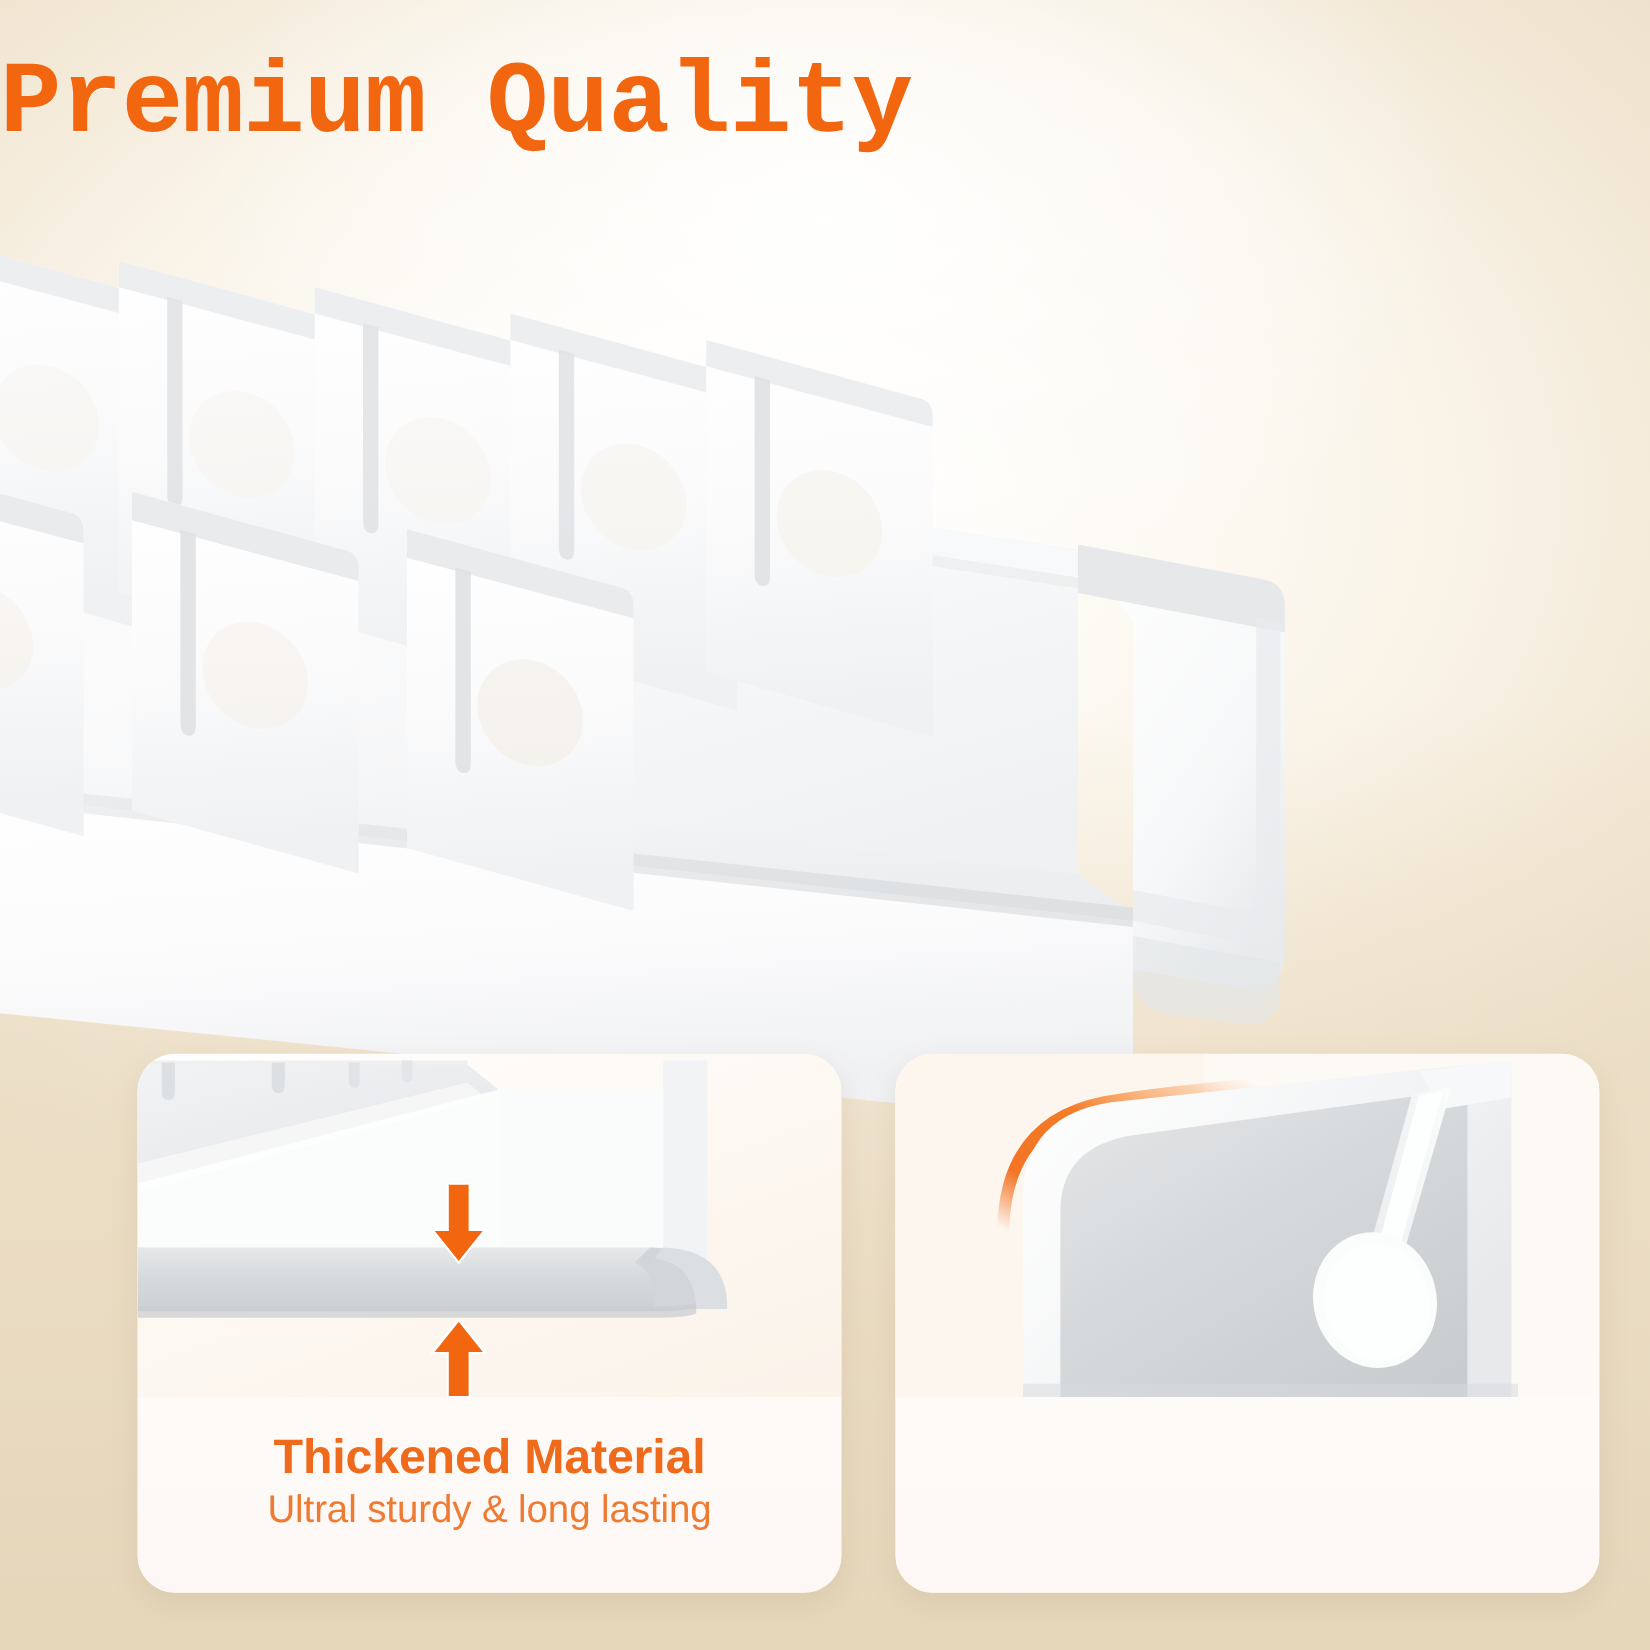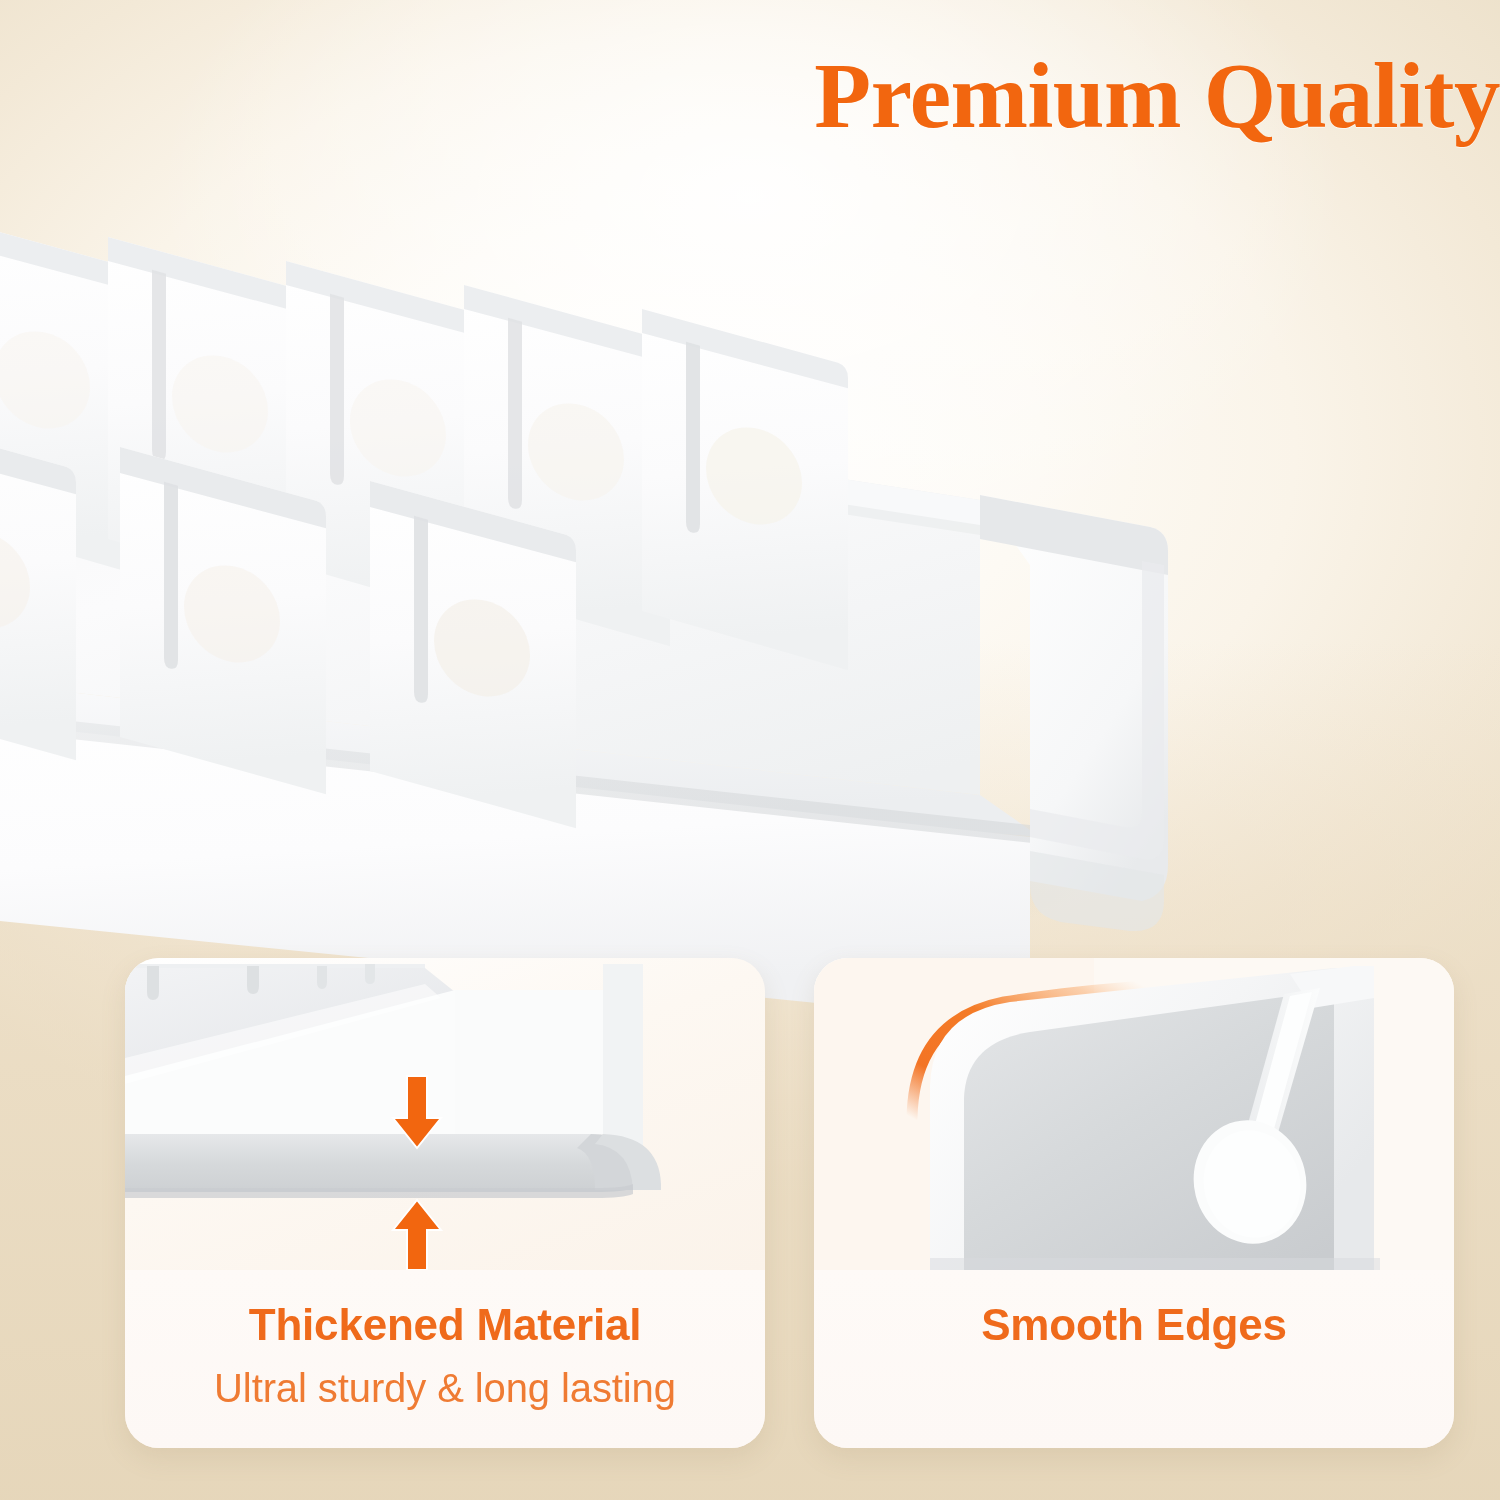--- a/index.html
+++ b/index.html
@@ -21,22 +21,22 @@
     background:linear-gradient(180deg, rgba(240,226,203,0) 0%, rgba(236,221,196,.55) 38%, rgba(229,213,184,.85) 100%);
   }
   .bg-topglow{
     position:absolute;left:-5%;top:-22%;width:110%;height:70%;
     background:radial-gradient(closest-side at 50% 50%, rgba(255,255,255,.92), rgba(255,255,255,0) 72%);
   }
 
   
   .title{
     position:absolute;left:0;right:0;top:42px;
-    text-align:right;
-    font-family:Liberation Serif, serif;
+    text-align:left;
+    font-family:Liberation Mono, monospace;
     font-weight:bold;
     font-size:93px;
     letter-spacing:-0.5px;
     color:#f2660f;
     text-shadow:0 1px 0 rgba(255,255,255,.6);
     z-index:40;
   }
 
   
   .hero{
@@ -68,22 +68,22 @@
     position:absolute;left:0;right:0;top:312px;bottom:0;
     background:linear-gradient(180deg,#fefaf7 0%,#fdf8f5 100%);
     display:flex;flex-direction:column;align-items:center;justify-content:flex-start;
     padding-top:30px;
   }
   .cap-title{
     font-size:44px;font-weight:bold;color:#ef6a1b;letter-spacing:-0.2px;
     line-height:1.12;
   }
   .cap-sub{
-    font-size:40px;font-weight:normal;color:#ef7b33;letter-spacing:-0.1px;
-    margin-top:16px;line-height:1.15;
+    font-size:35px;font-weight:normal;color:#ef7b33;letter-spacing:-0.1px;
+    margin-top:4px;line-height:1.15;
   }
 </style>
 </head>
 <body>
 
 <div class="stage">
 
   <div class="bg-base"></div>
   <div class="bg-warm-lower"></div>
   <div class="bg-topglow"></div>
@@ -323,18 +323,17 @@
           <path d="M 470 36 L 506 30 L 452 216 Q 446 236 430 236 Q 416 234 420 216 Z" fill="url(#c2slot)"></path>
           <path d="M 476 38 L 498 34 L 448 214 Q 444 226 434 226 Q 426 224 428 214 Z" fill="#fdfefe"></path>
 
           <ellipse cx="436" cy="224" rx="56" ry="62" transform="rotate(-14 436 224)" fill="#fbfcfc"></ellipse>
           <ellipse cx="438" cy="226" rx="48" ry="54" transform="rotate(-14 438 226)" fill="#fdfefe"></ellipse>
 
           <rect x="116" y="300" width="450" height="12" fill="#d8dadd" opacity=".5"></rect>
         </svg>
       </div>
       <div class="card-caption">
-        <div class="cap-title">Smooth Edges</div>
       </div>
     </div>
 
   </div>
 </div>
 
 </body></html>

